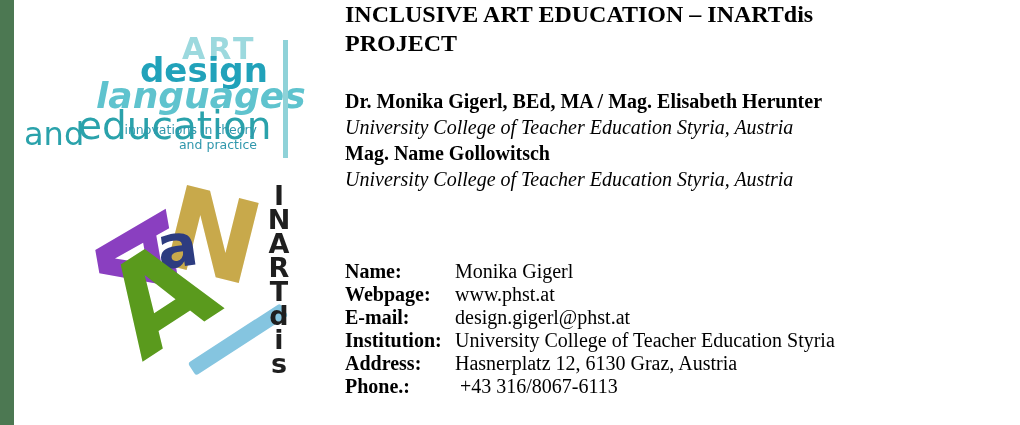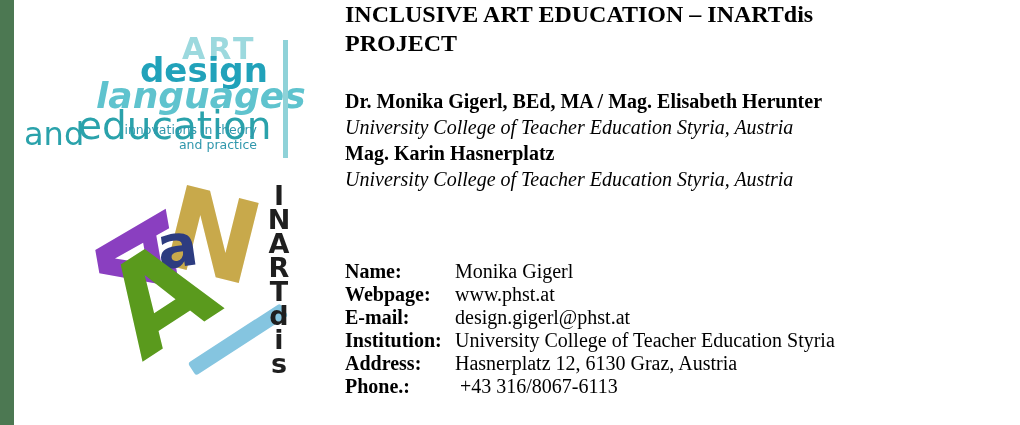--- a/index.html
+++ b/index.html
@@ -114,21 +114,21 @@
     <div>i</div>
     <div>s</div>
   </div>
 </div>
 
 <h1 class="page-title" style="margin:0;">INCLUSIVE ART EDUCATION – INARTdis PROJECT</h1>
 
 <div class="authors">
   <div class="bold">Dr. Monika Gigerl, BEd, MA / Mag. Elisabeth Herunter</div>
   <div class="italic">University College of Teacher Education Styria, Austria</div>
-  <div class="bold">Mag. Karin Hasnerplatz</div>
+  <div class="bold">Mag. Name Gollowitsch</div>
   <div class="italic">University College of Teacher Education Styria, Austria</div>
 </div>
 
 <div class="contact">
   <div class="row">
     <div class="lbl">Name:</div>
     <div class="val">Monika Gigerl</div>
   </div>
   <div class="row">
     <div class="lbl">Webpage:</div>

